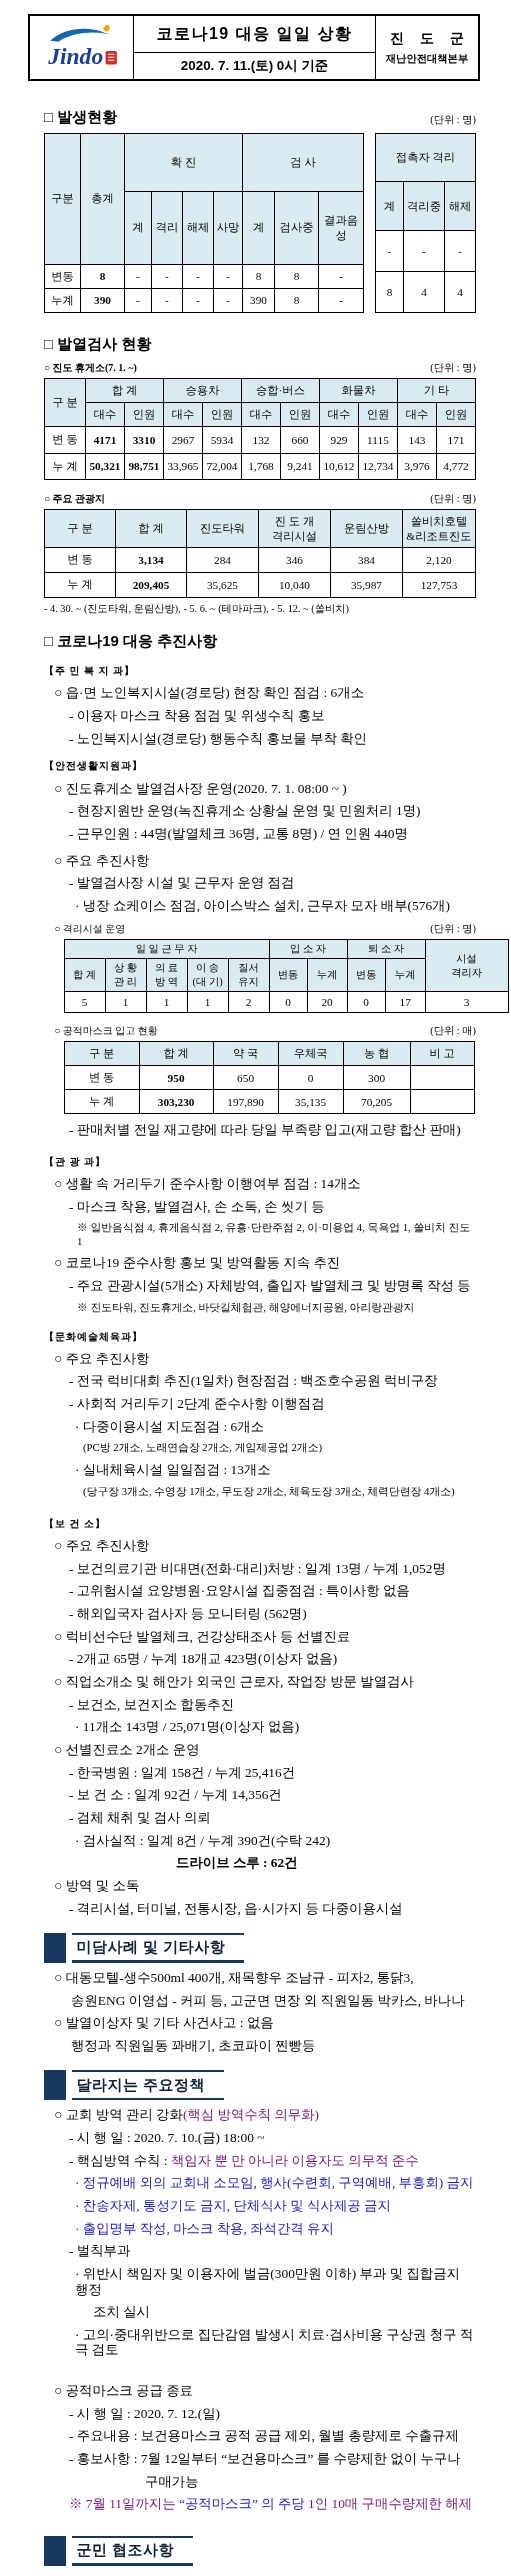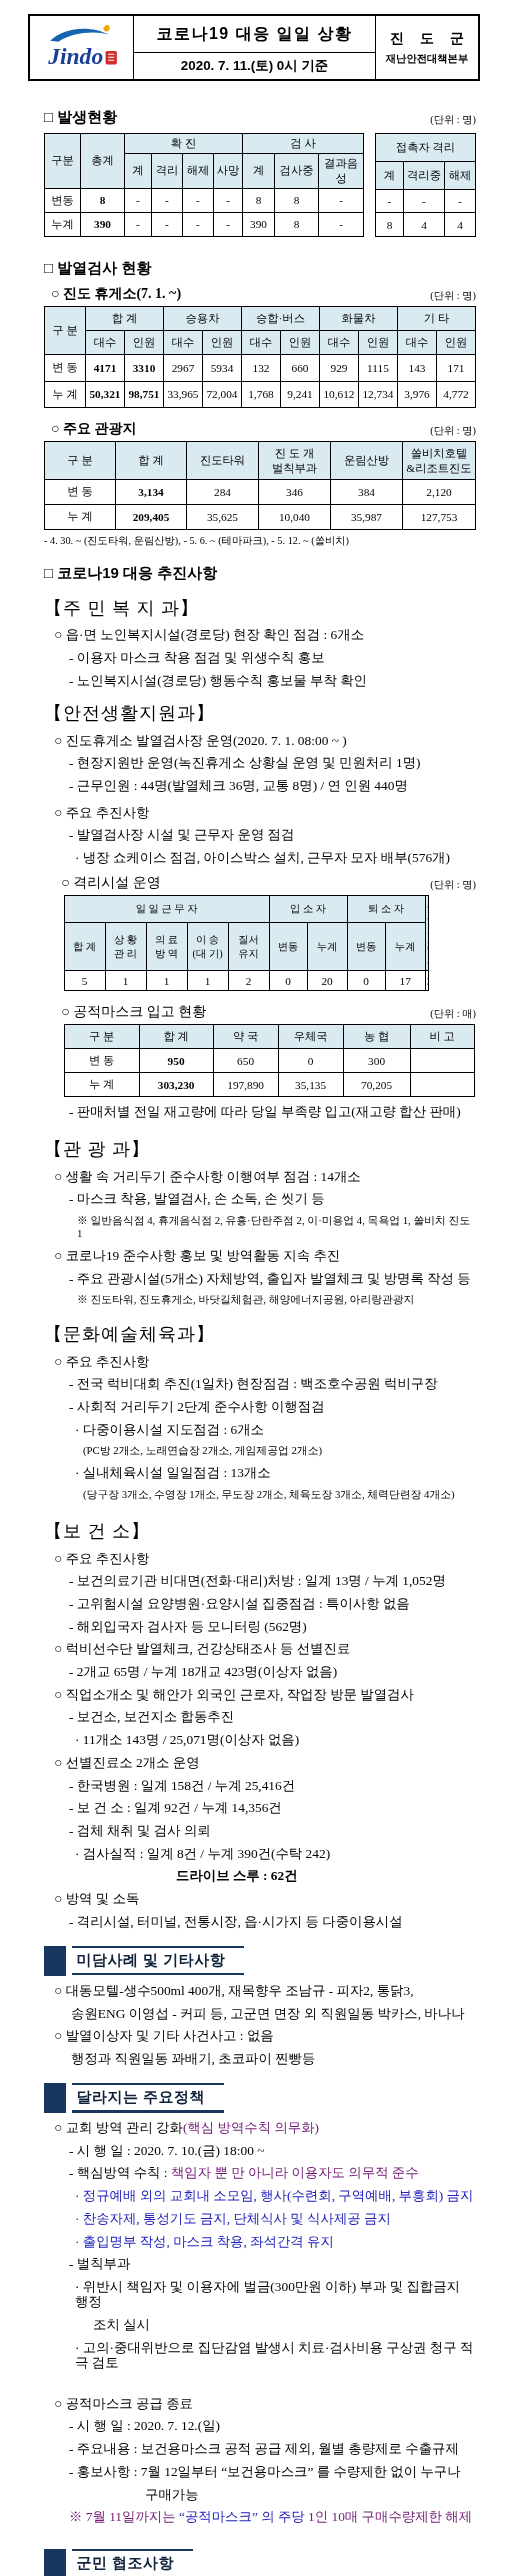--- a/index.html
+++ b/index.html
@@ -14,49 +14,49 @@
              font-family:"Liberation Sans",sans-serif;font-weight:bold;font-size:16px;letter-spacing:1.5px;}
   .hdr-date{flex:1;display:flex;align-items:center;justify-content:center;
             font-family:"Liberation Sans",sans-serif;font-weight:bold;font-size:13.4px;}
   .hdr-org{width:102px;display:flex;flex-direction:column;align-items:center;justify-content:center;gap:4.6px;font-family:Liberation Serif, serif;}
   .hdr-org .l1{font-size:14px;font-weight:bold;letter-spacing:6.2px;text-indent:6.2px;}
   .hdr-org .l2{font-size:10.3px;font-weight:bold;}
   
   .sec-row{display:flex;justify-content:space-between;align-items:flex-end;}
   .sec-head{font-family:"Liberation Sans",sans-serif;font-weight:bold;font-size:15px;}
   .sub-row{display:flex;justify-content:space-between;align-items:flex-end;}
-  .sub-head{font-size:14px;font-weight:bold;margin-left:7px;}
+  .sub-head{font-size:10px;font-weight:bold;}
   .unit{font-size:10.3px;}
   
   table{border-collapse:collapse;table-layout:fixed;}
   th,td{border:1px solid #000;text-align:center;font-weight:normal;font-size:11.3px;padding:2.6px 1px;overflow:hidden;}
   th{background:#d9eaf1;}
   .b{font-weight:bold;}
   .pre{white-space:pre-line;}
   .t1-wrap{display:flex;justify-content:space-between;margin-top:5.2px;}
-  .t1{width:320px;} .t1 th{padding:2px 1px;} .t1 td{padding:4.1px 1px;}
+  .t1{width:320px;} .t1 th{padding:21px 1px;} .t1 td{padding:4.1px 1px;}
   .t1c{width:100px;} .t1c th{padding:4.6px 1px;} .t1c td{padding:4.1px 1px;}
   .t2{width:100%;margin-top:3.1px;} .t2 th{padding:4.1px 1px;} .t2 td{padding:5.2px 1px;}
   .t3{width:100%;margin-top:3.1px;} .t3 th{padding:3.1px 1px;} .t3 td{padding:4.6px 1px;}
-  .t4{width:365px;margin-left:19.6px;margin-top:3.1px;} .t4 th{font-size:10.3px;padding:2.1px 1px;} .t4 td{padding:3.6px 1px;}
+  .t4{width:445px;margin-left:19.6px;margin-top:3.1px;} .t4 th{font-size:10.3px;padding:2.1px 1px;} .t4 td{padding:3.6px 1px;}
   .t5{width:411px;margin-left:19.6px;margin-top:3.1px;} .t5 th{padding:4.1px 1px;} .t5 td{padding:4.1px 1px;}
   .note{font-size:10.3px;margin-top:4.1px;}
   
   .ln{font-size:13.4px;line-height:15.5px;margin-top:7.2px;}
   .lv1{padding-left:10.3px;}
   .lv2{padding-left:25px;}
   .lv3{padding-left:31px;}
   .sm{font-size:10.8px;line-height:13.4px;}
   .note-ln{padding-left:33px;}
   .paren{padding-left:39px;}
   .cont1{padding-left:49px;}
   .cont2{padding-left:101px;}
   .cont3{padding-left:132px;font-weight:bold;}
   .cont4{padding-left:27px;}
-  .dept{font-size:18px;font-weight:normal;margin-top:13.4px;letter-spacing:1px;}
+  .dept{font-size:10px;font-weight:bold;margin-top:13.4px;letter-spacing:1px;}
   .gap8{margin-top:11.3px;}
   .red{color:#701a75;} .blue{color:#2121bd;}
   
   .banner{display:flex;align-items:center;margin-top:16.5px;}
   .banner-sq{width:21.6px;height:30px;background:#17375e;}
   .banner-tw{margin-left:6.7px;}
   .banner-line{height:2.1px;background:#17375e;}
   .banner-title{font-family:"Liberation Sans",sans-serif;font-weight:bold;font-size:15px;color:#0f2239;
                 padding:3.1px 18.5px 3.1px 4.1px;letter-spacing:0.5px;}
   
@@ -256,21 +256,21 @@
         <col style="width:72px">
         <col style="width:72px">
         <col>
       </colgroup>
     <tbody>
         <tr>
       <th>구  분</th>
       <th>합  계</th>
       <th>진도타워</th>
       <th class="pre">진 도 개
-벌칙부과</th>
+격리시설</th>
       <th>운림산방</th>
       <th class="pre">쏠비치호텔
 &amp;리조트진도</th>
     </tr>
     <tr>
       <td>변  동</td>
       <td class="b">3,134</td>
       <td>284</td>
       <td>346</td>
       <td>384</td>

